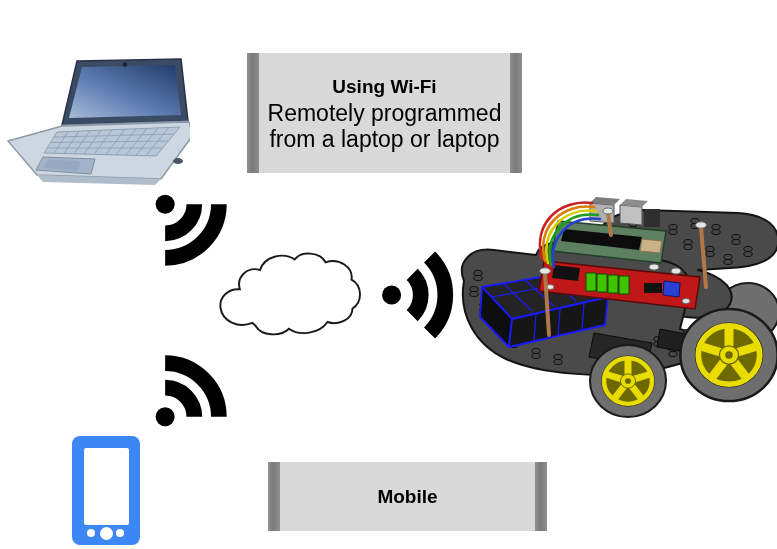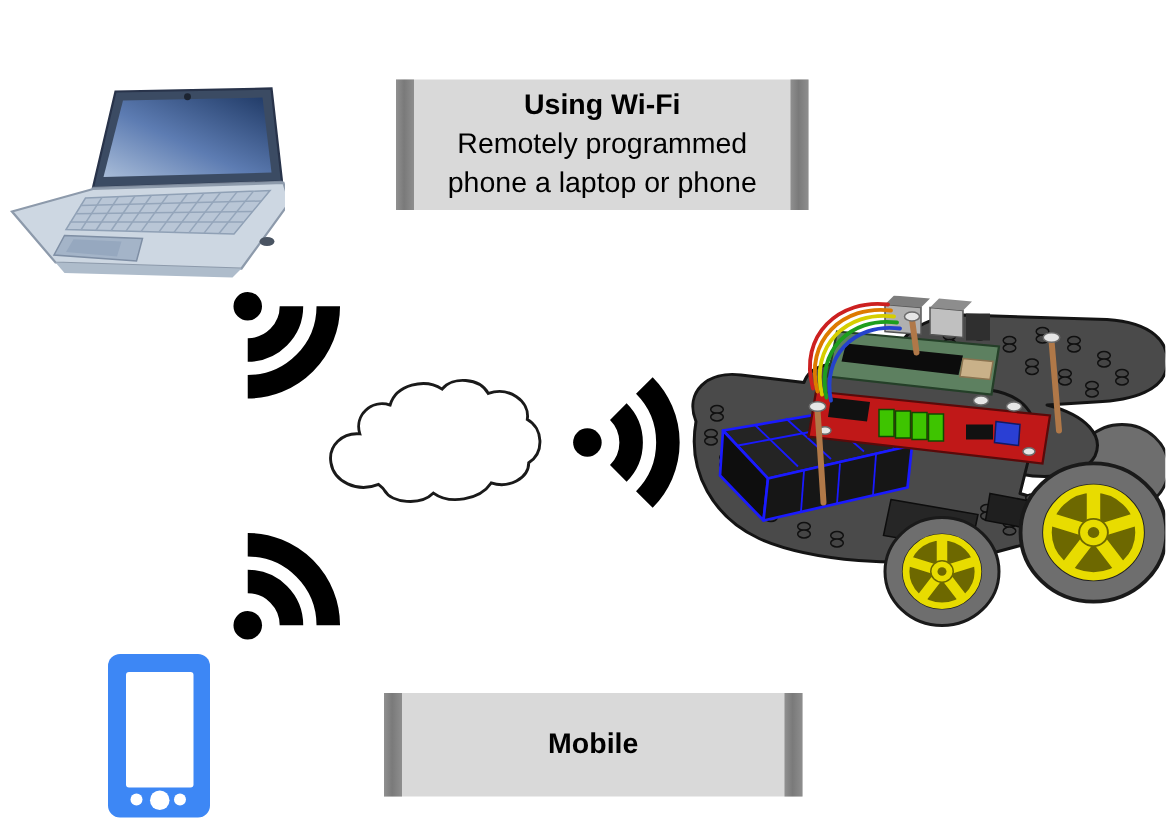--- a/index.html
+++ b/index.html
@@ -13,21 +13,21 @@
          font-family:"Liberation Sans",sans-serif;overflow:hidden}
   .abs{position:absolute}
 
   
   .infobox{position:absolute;background:var(--box-fill);display:flex;flex-direction:column;
            justify-content:center;text-align:center;color:var(--diagram-text)}
   .infobox .bar{position:absolute;top:0;bottom:0;width:12px;
                 background:linear-gradient(90deg,#909090,var(--box-bar) 45%,#8e8e8e)}
   .bar.left{left:0}.bar.right{right:0}
   .box-title{font-weight:bold;font-size:19px;line-height:26px}
-  .box-line{font-size:19px;line-height:26px}
+  .box-line{font-size:23px;line-height:26px}
 
   
   .wifi-icon .w{fill:none;stroke:var(--wifi-black);stroke-width:14}
   .wifi-icon .d{fill:var(--wifi-black)}
 
   
   .cloud-path{fill:#ffffff;stroke:var(--cloud-outline);stroke-width:2}
 
   
   .phone{position:absolute;left:72px;top:436px;width:68px;height:109px;
@@ -108,26 +108,26 @@
     <polygon class="lap-rim" points="32,120 156,124 150,130 38,127"></polygon>
     <ellipse cx="173" cy="106" rx="5" ry="3" fill="#4a5462"></ellipse>
   </svg>
 
   <svg class="abs" style="left:133px;top:172px" width="96" height="96" viewBox="-48 -48 96 96">
     <g transform="rotate(45) scale(1.12)">
         <use href="#wifiDef" xlink:href="#wifiDef"></use>
       </g>
   </svg>
 
-  <div class="infobox" style="left:264px;top:53px;width:275px;height:87px">
+  <div class="infobox" style="left:247px;top:53px;width:275px;height:120px">
     <div class="bar left"></div>
     <div class="bar right"></div>
     <div class="box-title">Using Wi-Fi</div>
     <div class="box-line">Remotely programmed</div>
-    <div class="box-line">phone a laptop or phone</div>
+    <div class="box-line">from a laptop or laptop</div>
   </div>
 
   <svg class="abs" style="left:211px;top:247px" width="154" height="98" viewBox="0 0 160 100">
     <path class="cloud-path" d="M 43 78 C 28 84 12 76 10 63 C 8 51 18 42 30 43 C 26 30 38 19 51 23
       C 55 9 75 4 87 12 C 94 3 113 4 119 15 C 133 10 148 20 146 33 C 157 39 158 56 147 63
       C 147 74 133 81 121 77 C 113 89 92 92 81 84 C 72 93 52 91 47 82 C 46 80 44 79 43 78 Z"></path>
   </svg>
 
   <svg class="abs" style="left:366px;top:247px" width="96" height="96" viewBox="-48 -48 96 96">
     <g transform="scale(1.12)">
@@ -268,19 +268,19 @@
       </g>
   </svg>
 
   <div class="phone">
     <div class="phone-screen"></div>
     <div class="phone-dot" style="left:15px;top:93px;width:8px;height:8px"></div>
     <div class="phone-dot" style="left:27.5px;top:90.5px;width:13px;height:13px"></div>
     <div class="phone-dot" style="left:44px;top:93px;width:8px;height:8px"></div>
   </div>
 
-  <div class="infobox" style="left:256px;top:462px;width:279px;height:69px">
+  <div class="infobox" style="left:268px;top:462px;width:279px;height:69px">
     <div class="bar left"></div>
     <div class="bar right"></div>
     <div class="box-title">Mobile</div>
   </div>
 
 </div>
 
 </body></html>

